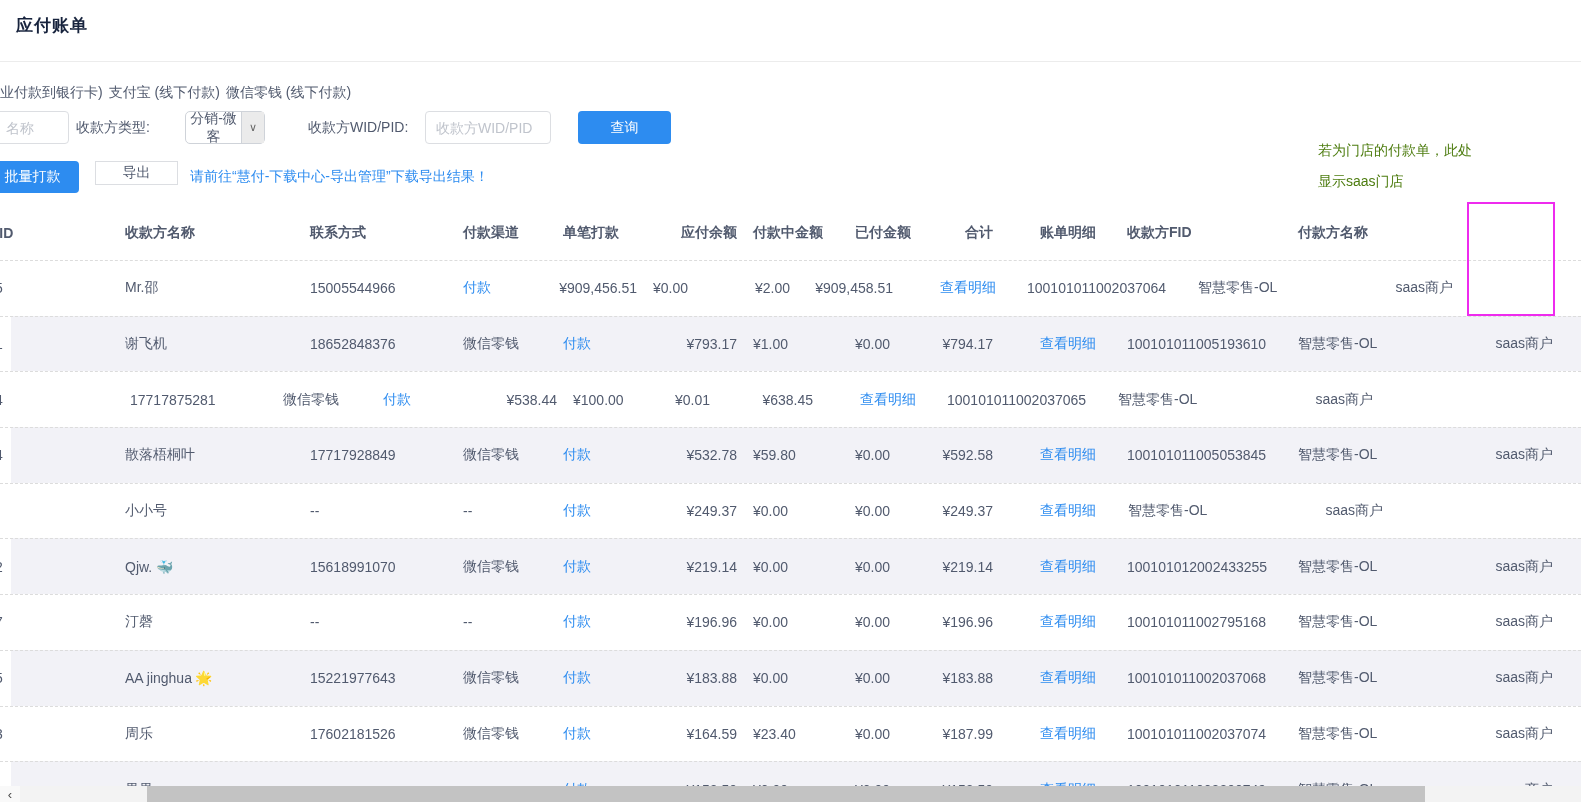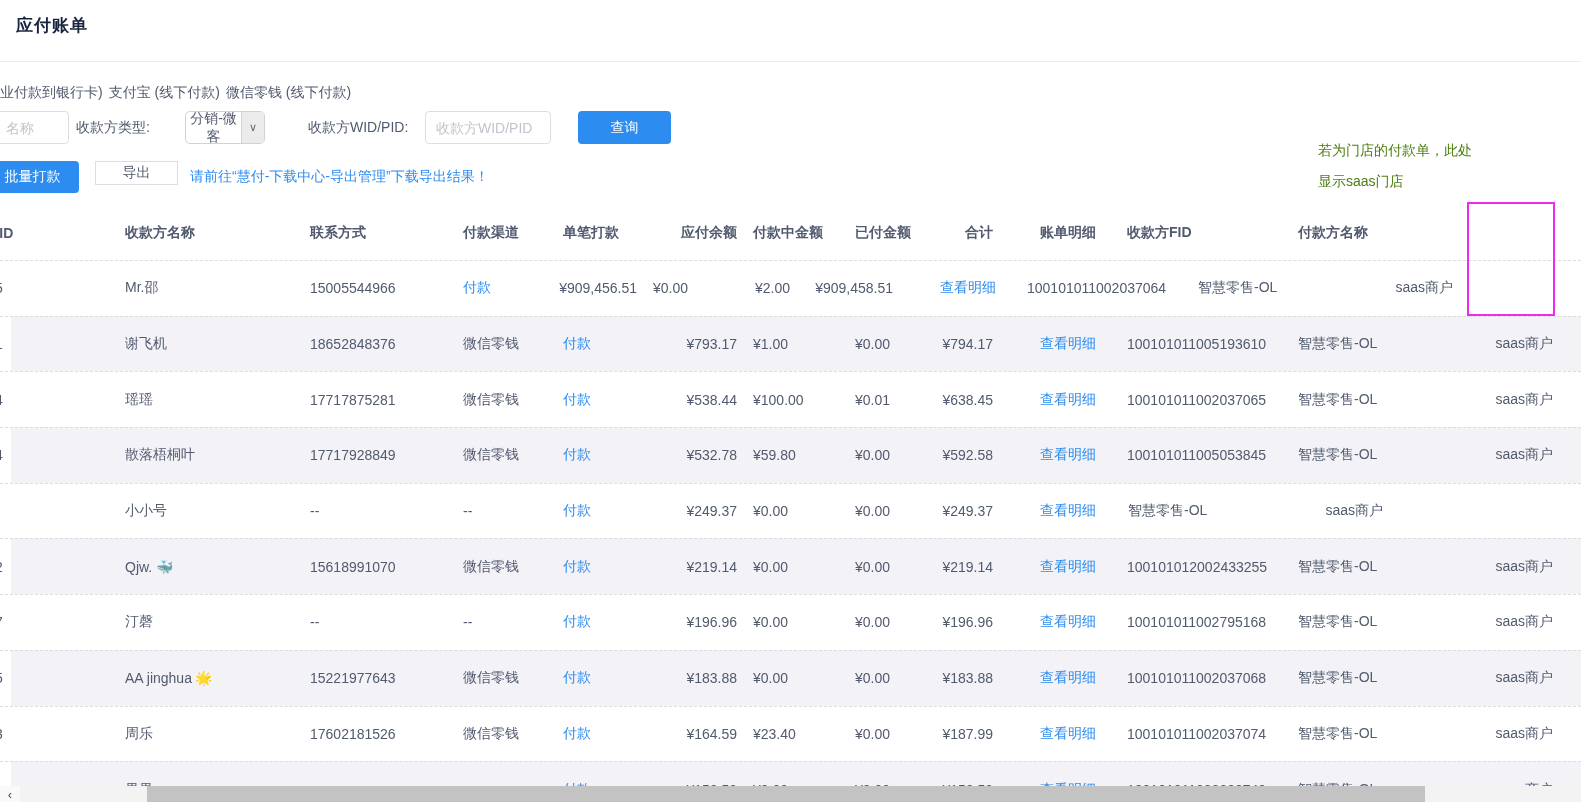--- a/index.html
+++ b/index.html
@@ -203,23 +203,20 @@
           </div>
     <div class="td c-type">
             <span>saas商户</span>
           </div>
   </div>
 
   <div class="tr">
     <div class="td c-pid">
             <span class="pid-clip">4</span>
           </div>
-    <div class="td c-name">
-            <span>瑶瑶</span>
-          </div>
     <div class="td c-contact">
             <span>17717875281</span>
           </div>
     <div class="td c-channel">
             <span>微信零钱</span>
           </div>
     <div class="td c-single">
             <span class="link">付款</span>
           </div>
     <div class="td c-payable">

